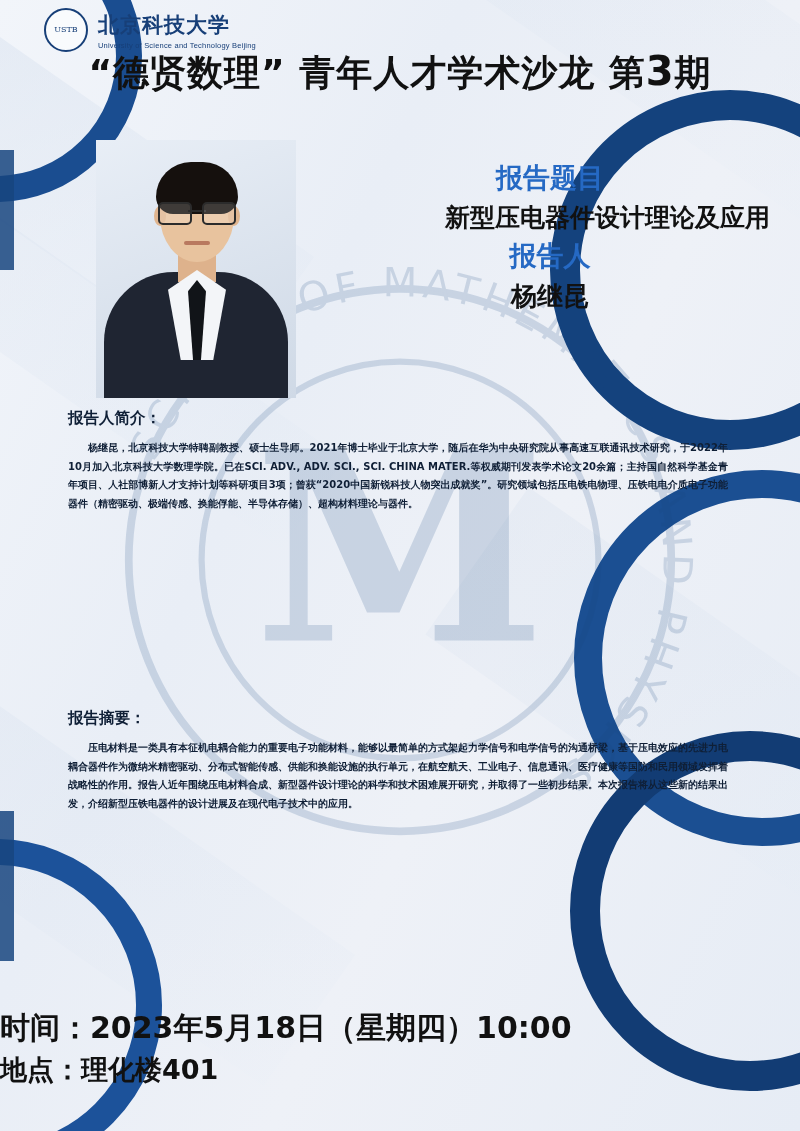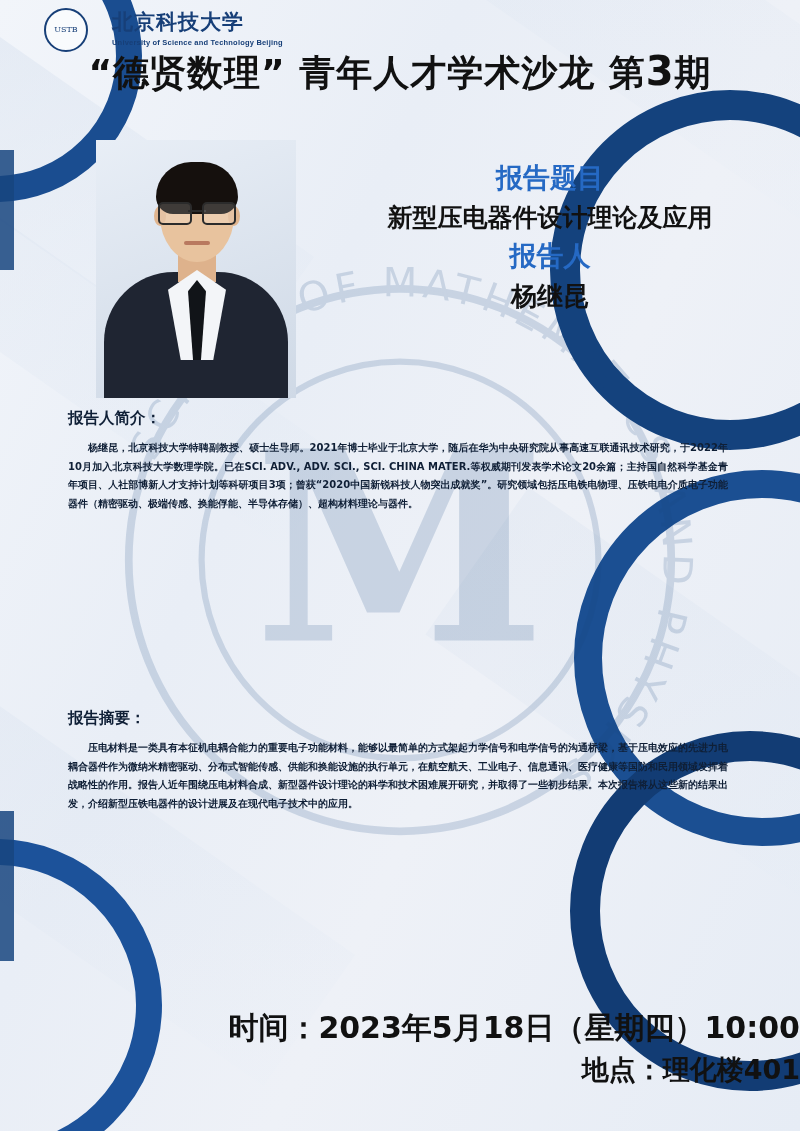--- a/index.html
+++ b/index.html
@@ -79,22 +79,22 @@
     opacity: 0.16;
     pointer-events: none;
   }
 
   
   .logo-row {
     position: absolute;
     left: 44px;
     top: 8px;
     display: flex;
-    align-items: flex-start;
-    gap: 24px;
+    align-items: center;
+    gap: 10px;
   }
   .logo-seal {
     width: 40px;
     height: 40px;
     border-radius: 50%;
     border: 2px solid #173f78;
     display: flex;
     align-items: center;
     justify-content: center;
     font-size: 8px;
@@ -109,21 +109,20 @@
     font-weight: bold;
     color: #173f78;
     letter-spacing: 1px;
     font-family: "DejaVu Serif", serif;
   }
   .logo-text-en {
     font-size: 7.5px;
     color: #173f78;
     letter-spacing: .2px;
     margin-top: 2px;
-    font-weight: bold;
   }
   .logo-stack { display: flex; flex-direction: column; }
 
   .main-title {
     position: absolute;
     left: 0;
     right: 0;
     top: 48px;
     text-align: center;
     font-size: 36px;
@@ -243,20 +242,21 @@
     color: #2569c4;
     font-size: 27px;
     font-weight: bold;
     line-height: 1.5;
   }
   .talk-title {
     color: #111111;
     font-size: 25px;
     font-weight: bold;
     line-height: 1.5;
+    text-align: right;
   }
   .speaker-name {
     color: #111111;
     font-size: 26px;
     font-weight: bold;
     line-height: 1.5;
   }
 
   
   .section {
@@ -282,21 +282,21 @@
     font-weight: bold;
     color: #0f1f36;
   }
 
   
   .footer {
     position: absolute;
     left: 0;
     right: 0;
     bottom: 42px;
-    text-align: right;
+    text-align: left;
     font-family: "DejaVu Sans", sans-serif;
   }
   .footer-time {
     font-size: 30px;
     font-weight: bold;
     color: #111111;
     line-height: 1.45;
   }
   .footer-place {
     font-size: 27px;

